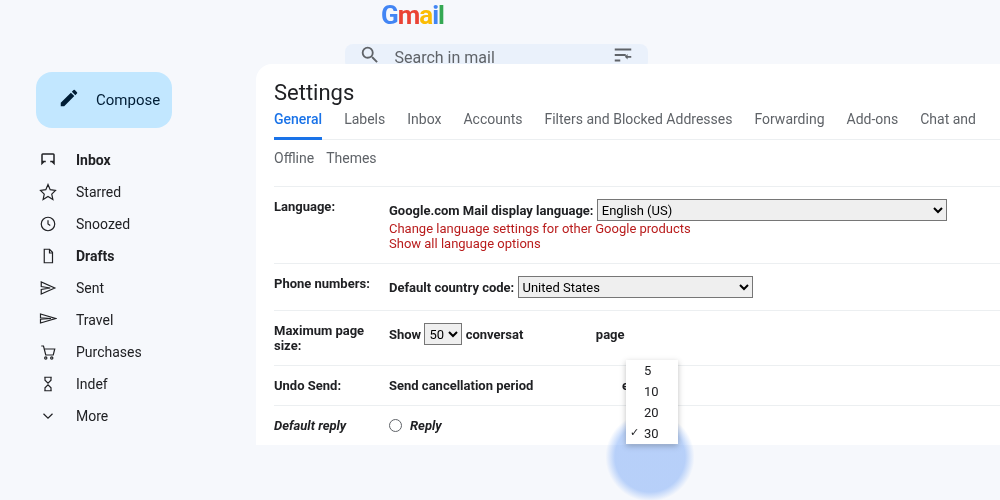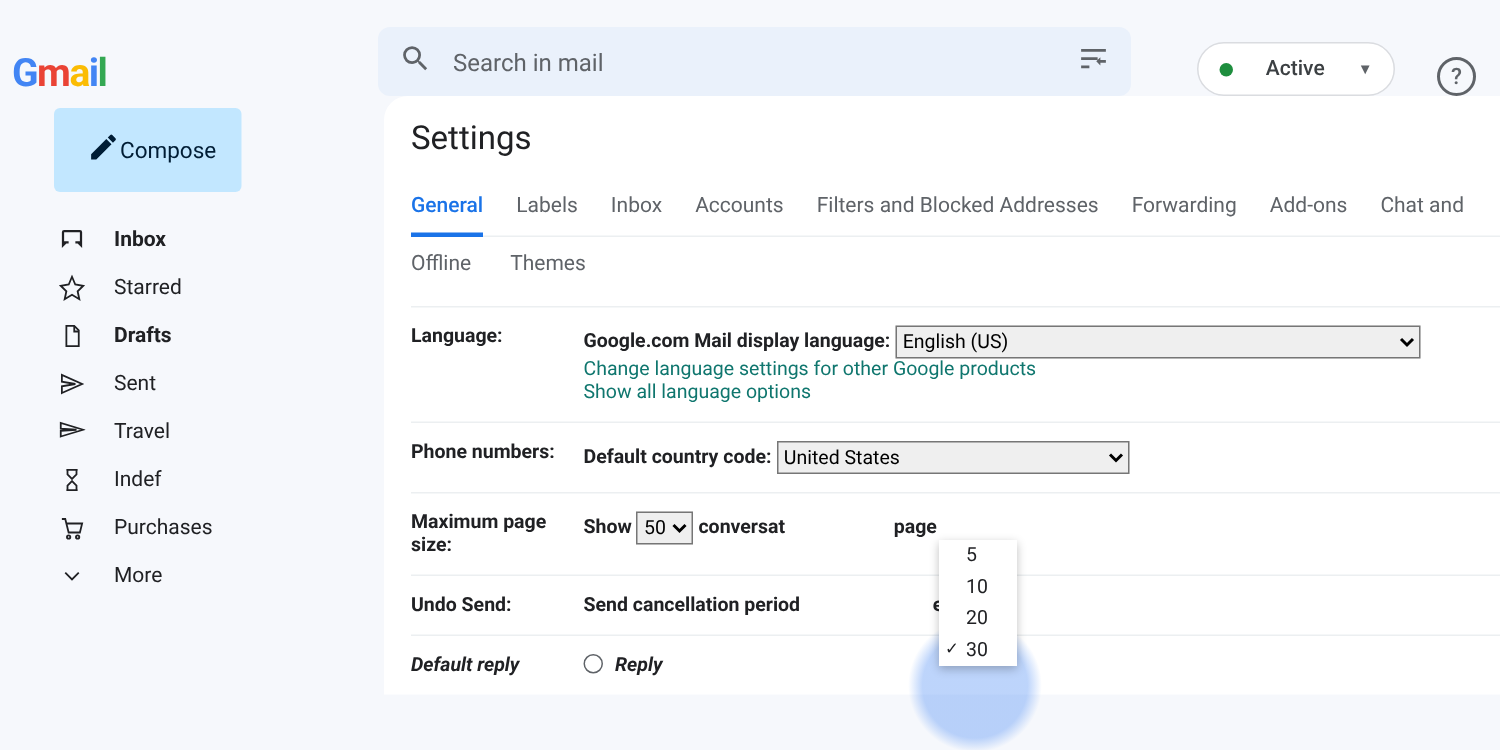--- a/index.html
+++ b/index.html
@@ -1,59 +1,59 @@
 <!DOCTYPE html>
 <html><head>
 <meta charset="utf-8">
 <style>
   * { box-sizing: border-box; margin: 0; padding: 0; font-family: "Google Sans", Roboto, Arial, sans-serif; }
   body { background: #f6f8fc; width: 1000px; height: 500px; overflow: hidden; color: #202124; position: relative; }
 
   
-  .topbar { display: flex; align-items: flex-end; height: 64px; padding: 0 16px 0 8px; gap: 14px; }
+  .topbar { display: flex; align-items: center; height: 64px; padding: 0 16px 0 8px; gap: 14px; flex-direction: column; }
   .logo-wrap { display: flex; align-items: center; gap: 6px; width: 230px; }
   .logo-m { font-size: 26px; font-weight: 700; letter-spacing: -1px; }
   .logo-m .r{color:#ea4335}.logo-m .b{color:#4285f4}.logo-m .g{color:#34a853}.logo-m .y{color:#fbbc04}
   .search { flex: 1; max-width: 505px; height: 46px; background: #eaf1fb; border-radius: 8px; display: flex; align-items: center; padding: 0 14px; gap: 14px; }
   .search-icon svg { width: 22px; height: 22px; fill: #5f6368; }
   .search-input { flex: 1; border: none; background: transparent; font-size: 16px; color: #4c1d95; outline: none; }
   .search-input::placeholder { color: #5f6368; }
   .tune-icon svg { width: 22px; height: 22px; fill: #5f6368; }
   .status-chip { margin-left: 30px; display: flex; align-items: center; gap: 22px; border: 1px solid #dadce0; border-radius: 18px; height: 36px; padding: 0 14px; font-size: 14px; font-weight: 500; color: #3c4043; background:#fff; }
   .status-dot { width: 9px; height: 9px; background: #1e8e3e; border-radius: 50%; }
   .status-chev { font-size: 10px; color:#5f6368; }
   .help-btn { margin-left: 14px; width: 26px; height: 26px; border: 2px solid #5f6368; border-radius: 50%; display: flex; align-items: center; justify-content: center; font-size: 15px; color: #5f6368; font-weight: 500; }
 
   
   .body-wrap { display: flex; }
   .sidebar { width: 256px; padding: 8px 8px 0 8px; }
-  .compose { display: flex; align-items: center; background: #c2e7ff; border-radius: 4px; height: 56px; padding: 0 22px; font-size: 15px; color: #001d35; width: 125px; margin: 0 0 16px 28px; }
+  .compose { display: flex; align-items: center; gap: 16px; background: #c2e7ff; border-radius: 16px; height: 56px; padding: 0 22px; font-size: 15px; color: #001d35; width: 136px; margin: 0 0 16px 28px; }
   .pencil svg { width: 22px; height: 22px; fill: #001d35; }
   .sb-list { display: flex; flex-direction: column; }
   .sb-item { display: flex; align-items: center; gap: 18px; height: 32px; padding: 0 12px 0 30px; font-size: 14px; color: #202124; border-radius: 0 16px 16px 0; }
   .sb-item.bold { font-weight: 700; }
   .sb-ic { width: 20px; display:flex; align-items:center; justify-content:center; }
   .sb-ic svg { width: 18px; height: 18px; fill: none; stroke: #202124; stroke-width: 1.6; }
   .sb-ic.fill svg { fill:#202124; stroke:none; }
 
   
   .main { flex: 1; background: #fff; border-radius: 16px 0 0 0; padding: 16px 0 0 18px; overflow:hidden; }
-  .settings-title { font-size: 22px; font-weight: 400; margin-bottom: 24px; }
+  .settings-title { font-size: 22px; font-weight: 400; margin-bottom: 6px; }
   .tabs { display: flex; gap: 22px; font-size: 14px; color: #5f6368; border-bottom: 1px solid #eceff1; padding-bottom: 0; flex-wrap: wrap; row-gap: 10px; }
   .tab { padding-bottom: 10px; cursor: pointer; white-space: nowrap; }
   .tab.active { color: #1a73e8; border-bottom: 3px solid #1a73e8; font-weight: 500; margin-bottom:-1px; }
-  .tabs-row2 { display:flex; gap:26px; font-size:14px; color:#5f6368; padding:10px 0 10px 0; border-bottom:1px solid #eceff1; }
+  .tabs-row2 { display:flex; gap:12px; font-size:14px; color:#5f6368; padding:10px 0 10px 0; border-bottom:1px solid #eceff1; }
 
   .rows { font-size: 13px; }
   .row { display: flex; padding: 12px 0; border-bottom: 1px solid #eceff1; }
   .row:last-child{border-bottom:none;font-style:italic;}
   .row-label { width: 115px; font-weight: 700; color:#202124; }
   .row-body { flex: 1; }
   .bold { font-weight: 700; }
-  .link { color: #0f766e; cursor: pointer; }
+  .link { color: #b91c1c; cursor: pointer; }
   select.native { font-size: 13px; border: 1px solid #767676; background:#efefef; height:22px; }
   .lang-sel { width: 350px; }
   .country-sel { width: 235px; }
   .page-sel { width: 38px; }
   .radio { width:13px; height:13px; border:1.5px solid #5f6368; border-radius:50%; display:inline-block; vertical-align:-2px; margin-right:8px; }
 
   
   .dropdown { position: absolute; left: 626px; top: 360px; width: 52px; background: #fff; box-shadow: 0 2px 6px rgba(0,0,0,.25); font-size: 13px; z-index: 20; }
   .dd-opt { padding: 3px 6px 3px 18px; position: relative; }
   .dd-opt.sel::before { content: "✓"; position: absolute; left: 4px; font-size: 11px; }
@@ -101,20 +101,29 @@
           <span>Inbox</span>
         </div>
       <div class="sb-item">
           <span class="sb-ic">
             <svg viewBox="0 0 24 24">
               <path d="M12 2l2.9 6.9L22 10l-5 4.9 1.5 7.1L12 18l-6.5 4 1.5-7.1L2 10l7.1-1.1z"></path>
             </svg>
           </span>
           <span>Starred</span>
         </div>
+      <div class="sb-item">
+          <span class="sb-ic">
+            <svg viewBox="0 0 24 24">
+              <circle cx="12" cy="12" r="9"></circle>
+              <path d="M12 7v5l3 2"></path>
+            </svg>
+          </span>
+          <span>Snoozed</span>
+        </div>
       <div class="sb-item bold">
           <span class="sb-ic">
             <svg viewBox="0 0 24 24">
               <path d="M7 3h7l4 4v14H7z"></path>
               <path d="M14 3v5h4"></path>
             </svg>
           </span>
           <span>Drafts</span>
         </div>
       <div class="sb-item">
@@ -125,38 +134,38 @@
           </span>
           <span>Sent</span>
         </div>
       <div class="sb-item">
           <span class="sb-ic">
             <svg viewBox="0 0 24 24">
               <path d="M2 16l20-6-20-6v5l14 1-14 1z"></path>
             </svg>
           </span>
           <span>Travel</span>
-        </div>
-      <div class="sb-item">
-          <span class="sb-ic">
-            <svg viewBox="0 0 24 24">
-              <path d="M7 3h10M7 21h10M8 3v4l4 4 4-4V3M8 21v-4l4-4 4 4v4"></path>
-            </svg>
-          </span>
-          <span>Indef</span>
         </div>
       <div class="sb-item">
           <span class="sb-ic">
             <svg viewBox="0 0 24 24">
               <circle cx="9" cy="20" r="1.5"></circle>
               <circle cx="17" cy="20" r="1.5"></circle>
               <path d="M3 4h3l3 12h10l2-8H7"></path>
             </svg>
           </span>
           <span>Purchases</span>
+        </div>
+      <div class="sb-item">
+          <span class="sb-ic">
+            <svg viewBox="0 0 24 24">
+              <path d="M7 3h10M7 21h10M8 3v4l4 4 4-4V3M8 21v-4l4-4 4 4v4"></path>
+            </svg>
+          </span>
+          <span>Indef</span>
         </div>
       <div class="sb-item">
           <span class="sb-ic">
             <svg viewBox="0 0 24 24">
               <path d="M6 9l6 6 6-6"></path>
             </svg>
           </span>
           <span>More</span>
         </div>
     </div>

